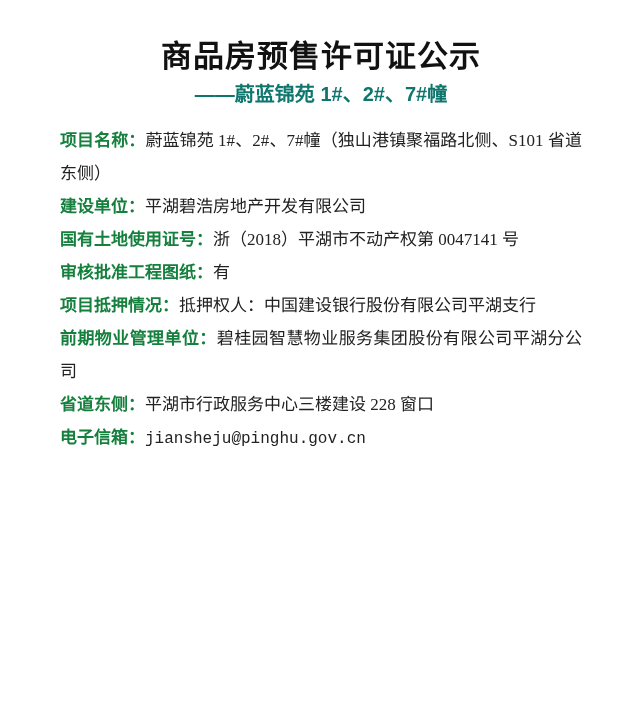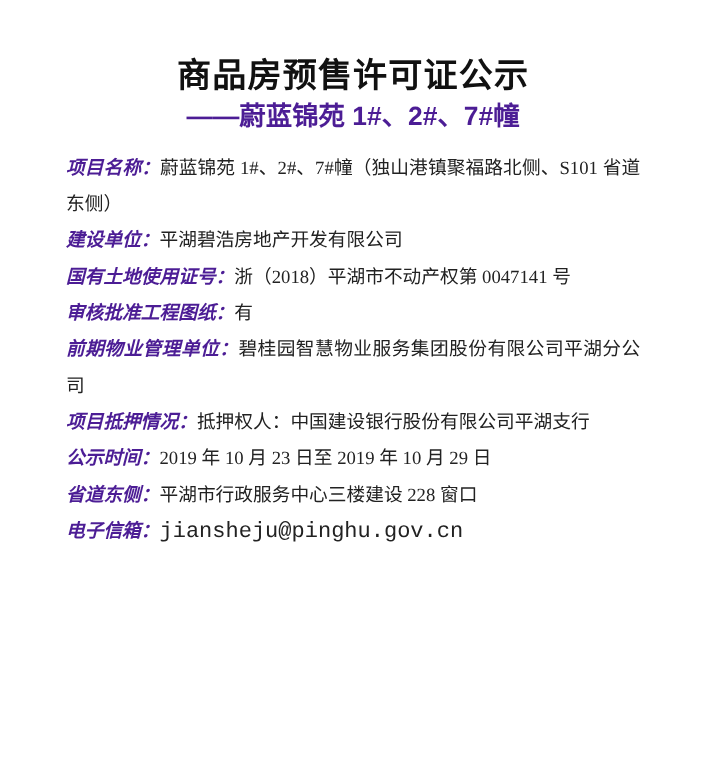--- a/index.html
+++ b/index.html
@@ -13,64 +13,63 @@
     height: 707px;
     background: #ffffff;
     color: #1a1a1a;
     font-family: "Liberation Serif", "DejaVu Serif", serif;
     overflow: hidden;
     box-sizing: border-box;
   }
   .doc {
     width: 522px;
     margin: 0 auto 0 60px;
-    padding-top: 50px;
+    padding-top: 38px;
     box-sizing: border-box;
   }
   .doc-title {
     margin: 0;
     text-align: center;
     font-size: 31px;
     line-height: 37px;
     font-weight: bold;
     color: #111111;
     letter-spacing: 1px;
     font-family: "Liberation Serif", "DejaVu Serif", serif;
   }
   .doc-subtitle {
     margin: 7px 0 0 0;
     text-align: center;
-    font-size: 24px;
+    font-size: 20px;
     line-height: 25px;
     font-weight: bold;
-    color: #4c1d95;
+    color: #0f766e;
     font-family: "Liberation Sans", "DejaVu Sans", sans-serif;
   }
   .fields {
     margin-top: 17px;
     font-size: 17px;
     line-height: 33px;
     text-align: justify;
   }
   .field-row {
     margin: 0;
   }
   .field-label {
     font-weight: bold;
-    color: #4c1d95;
+    color: #15803d;
     font-family: "Liberation Sans", "DejaVu Sans", sans-serif;
-    font-style: italic;
   }
   .field-value {
     color: #222222;
     font-family: "Liberation Serif", "DejaVu Serif", serif;
   }
   .field-value.mono {
     font-family: "Liberation Mono", "DejaVu Sans Mono", monospace;
-    font-size: 20px;
+    font-size: 16px;
   }
 </style>
 </head>
 <body>
 
 <div class="page">
   <div class="doc">
 
     <h1 class="doc-title">商品房预售许可证公示</h1>
     <h2 class="doc-subtitle">——蔚蓝锦苑 1#、2#、7#幢</h2>
@@ -80,25 +79,24 @@
 
       <p class="field-row"><span class="field-label">建设单位：</span><span class="field-value">平湖碧浩房地产开发有限公司</span></p>
 
 
 
       <p class="field-row"><span class="field-label">国有土地使用证号：</span><span class="field-value">浙（2018）平湖市不动产权第 0047141 号</span></p>
 
 
       <p class="field-row"><span class="field-label">审核批准工程图纸：</span><span class="field-value">有</span></p>
 
+      <p class="field-row"><span class="field-label">项目抵押情况：</span><span class="field-value">抵押权人：中国建设银行股份有限公司平湖支行</span></p>
+
       <p class="field-row"><span class="field-label">前期物业管理单位：</span><span class="field-value">碧桂园智慧物业服务集团股份有限公司平湖分公司</span></p>
 
-      <p class="field-row"><span class="field-label">项目抵押情况：</span><span class="field-value">抵押权人：中国建设银行股份有限公司平湖支行</span></p>
-
-      <p class="field-row"><span class="field-label">公示时间：</span><span class="field-value">2019 年 10 月 23 日至 2019 年 10 月 29 日</span></p>
 
       <p class="field-row"><span class="field-label">省道东侧：</span><span class="field-value">平湖市行政服务中心三楼建设 228 窗口</span></p>
 
 
       <p class="field-row"><span class="field-label">电子信箱：</span><span class="field-value mono">jiansheju@pinghu.gov.cn</span></p>
     </div>
 
   </div>
 </div>
 

